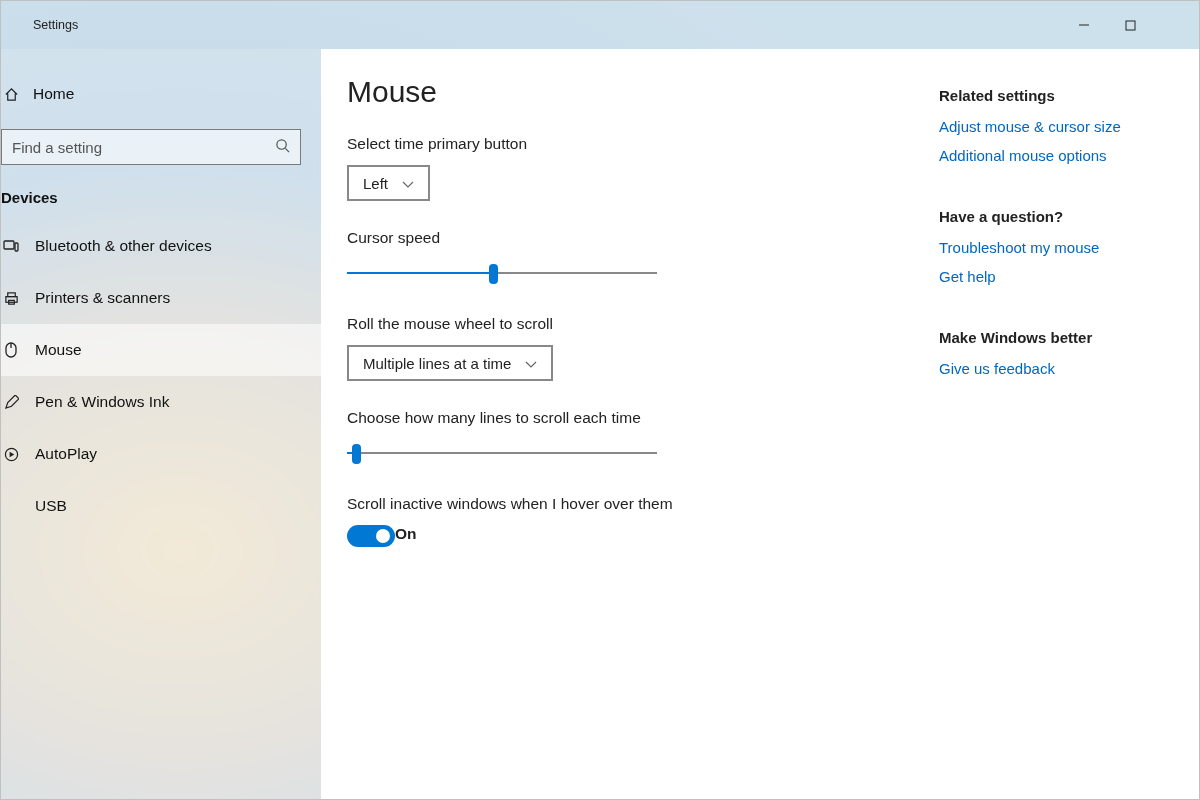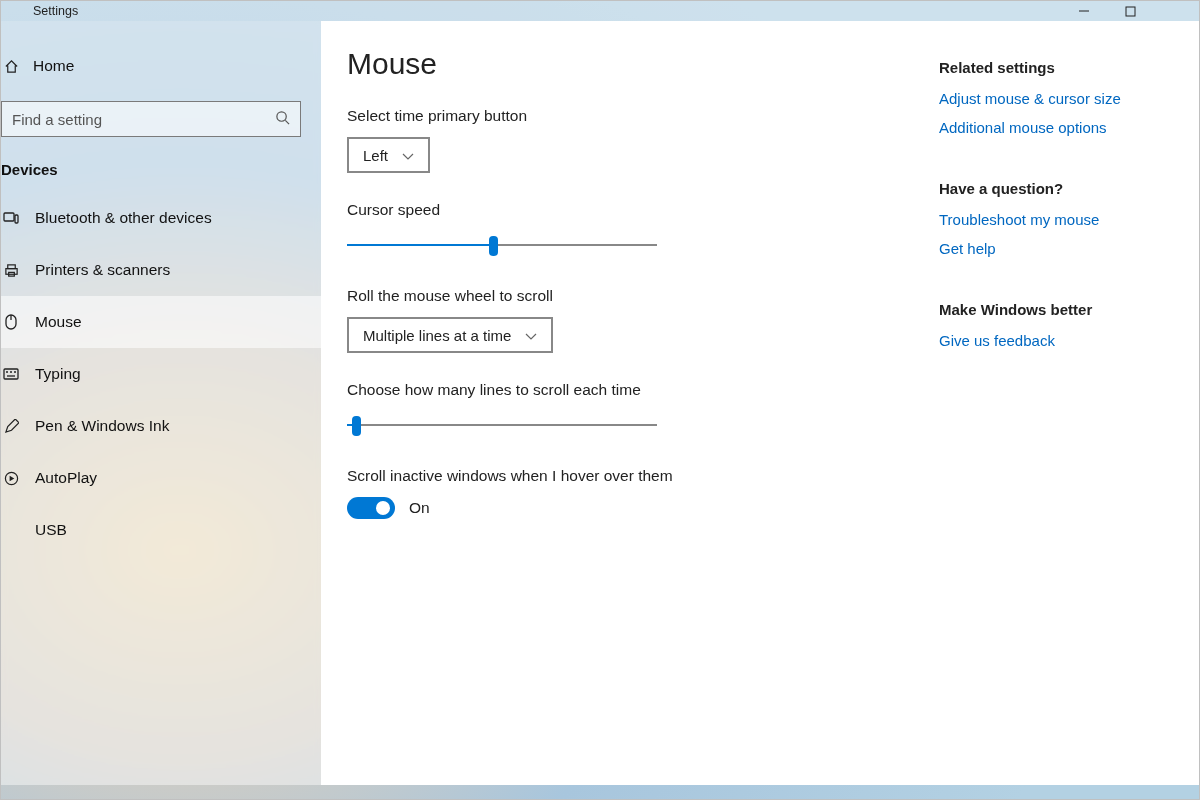--- a/index.html
+++ b/index.html
@@ -3,21 +3,21 @@
 <meta charset="utf-8">
 <style>
 * { margin:0; padding:0; box-sizing:border-box; font-family:"Segoe UI", Arial, sans-serif; }
 html,body { width:1200px; height:800px; overflow:hidden; }
 body {
   background: radial-gradient(ellipse 900px 700px at 180px 550px, #e8d9b8 0%, #d0ccc4 30%, #a8c6dd 55%, #b3d1e3 100%);
   position:relative;
   border:1px solid #c0c0c0;
 }
 
-.titlebar { height:20px; display:flex; align-items:center; background:rgba(255,255,255,0.35);justify-content:center; }
+.titlebar { height:48px; display:flex; align-items:center; background:rgba(255,255,255,0.35);justify-content:center; }
 .titlebar .back { width:26px; display:flex; justify-content:center; color:#333; font-size:15px; }
 .titlebar .title { font-size:12.5px; color:#222; margin-left:6px; }
 .titlebar .win-controls { margin-left:auto; display:flex; }
 .titlebar .win-controls div { width:46px; height:36px; display:flex; align-items:center; justify-content:center; color:#222; }
 .titlebar .win-controls svg { stroke:#222; stroke-width:1; fill:none; }
 
 .layout { display:flex; height:764px; }
 
 
 .sidebar { width:320px; height:100%; background:rgba(255,255,255,0.45); backdrop-filter:blur(3px); padding-top:24px; position:relative; }
@@ -38,21 +38,21 @@
 .main { flex:1; background:#fff; display:flex; }
 .content { flex:1; padding:26px 0 0 26px; color:#222; }
 .content h1 { font-size:30px; font-weight:400; margin-bottom:26px; }
 .setting-label { font-size:15.5px; margin-bottom:12px; }
 .select { display:inline-flex; align-items:center; border:2px solid #888; height:36px; padding:0 14px; font-size:15px; gap:14px; cursor:pointer; margin-bottom:28px; }
 .select .chev { color:#555; }
 .slider { position:relative; width:310px; height:28px; margin-bottom:28px; }
 .slider .track { position:absolute; top:13px; left:0; right:0; height:2px; background:#888; }
 .slider .fill { position:absolute; top:13px; left:0; height:2px; background:#0078d4; }
 .slider .thumb { position:absolute; top:5px; width:9px; height:20px; background:#0078d4; border-radius:4px; }
-.toggle-row { display:flex; align-items:center; gap:14px; margin-top:4px; }
+.toggle-row { display:flex; margin-top:4px;font-weight:bold; }
 .toggle { width:48px; height:22px; background:#0078d4; border-radius:11px; position:relative; cursor:pointer; }
 .toggle .knob { width:14px; height:14px; background:#fff; border-radius:50%; position:absolute; top:4px; right:5px; }
 .toggle-row .state { font-size:15.5px; }
 
 
 .rail { width:260px; padding:38px 12px 0 0; }
 .rail h3 { font-size:15px; font-weight:600; margin-bottom:14px; margin-top:44px; color:#222; }
 .rail h3:first-child { margin-top:0; }
 .rail a { display:block; color:#0067c0; text-decoration:none; font-size:15px; margin-bottom:12px; cursor:pointer; }
 </style>
@@ -120,32 +120,20 @@
       <span class="icon">
           <svg width="12" height="16" viewBox="0 0 12 16">
             <rect x="1" y="1" width="10" height="14" rx="5"></rect>
             <line x1="6" y1="1" x2="6" y2="6"></line>
           </svg>
         </span>
       <span class="lbl">Mouse</span>
     </div>
     <div class="side-item">
       <span class="icon">
-          <svg width="16" height="12" viewBox="0 0 16 12">
-            <rect x="1" y="1" width="14" height="10" rx="1"></rect>
-            <line x1="3" y1="4" x2="5" y2="4"></line>
-            <line x1="7" y1="4" x2="9" y2="4"></line>
-            <line x1="11" y1="4" x2="13" y2="4"></line>
-            <line x1="4" y1="8" x2="12" y2="8"></line>
-          </svg>
-        </span>
-      <span class="lbl">Typing</span>
-    </div>
-    <div class="side-item">
-      <span class="icon">
           <svg width="15" height="15" viewBox="0 0 16 16">
             <path d="M2 14 L4 8 L12 0 L16 4 L8 12 Z"></path>
           </svg>
         </span>
       <span class="lbl">Pen &amp; Windows Ink</span>
     </div>
     <div class="side-item">
       <span class="icon">
           <svg width="15" height="15" viewBox="0 0 16 16">
             <circle cx="8" cy="8" r="6.5"></circle>

